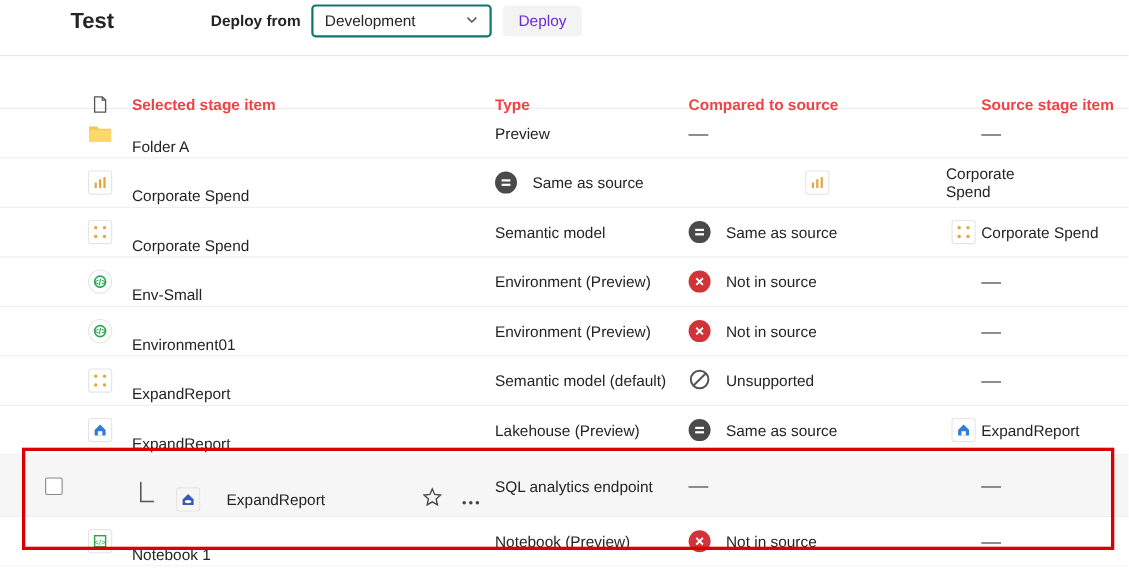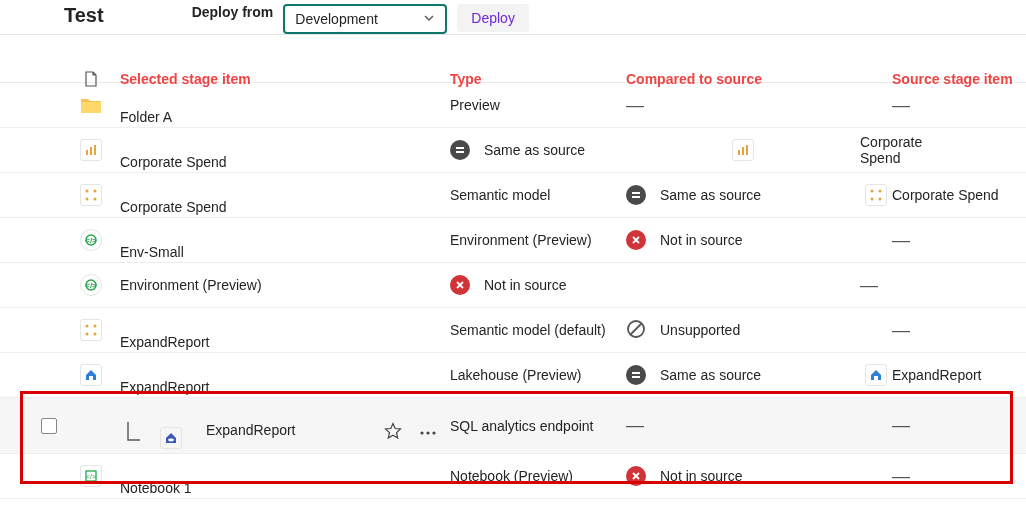--- a/index.html
+++ b/index.html
@@ -1,19 +1,19 @@
 <!DOCTYPE html>
 <html><head>
 <meta charset="utf-8">
 <style>
   * { box-sizing: border-box; }
   html, body { margin: 0; padding: 0; font-family: "Segoe UI", sans-serif; font-size: 14px; color: #242424; background: #fff; }
   .page { width: 1026px; }
   .toolbar {
-    display: flex; align-items: flex-start; padding: 0 0 0 64px; margin-top: 4px;
+    display: flex; align-items: center; padding: 0 0 16px 64px; margin-top: 4px;
     border-bottom: 1px solid #e5e5e5;
   }
   .stage-title { font-size: 20px; font-weight: 600; margin-right: 88px; }
   .deploy-from-label { font-size: 14px; font-weight: 600; margin-right: 10px; }
   .select {
     display: flex; align-items: center; justify-content: space-between;
     border: 2px solid #0f766e; border-radius: 4px; padding: 4px 10px; min-width: 164px; height: 30px;
     margin-right: 10px; background: #fff; cursor: pointer;
   }
   .select .chevron { margin-left: 10px; }
@@ -29,21 +29,21 @@
     border-bottom: 1px solid #eee;
     min-height: 45px;
   }
   .thead { font-weight: 600; font-size: 14px; color: #ef4444; height: 48px; border-bottom: 1px solid #eaeaea; padding-top:36px; padding-bottom:8px;}
   .thead .header-icon { display:flex; justify-content:center; }
   .row { font-size: 14px; }
   .icon-cell { display: flex; justify-content: center; align-items: center; }
   .icon-box {
     width: 22px; height: 22px; border:1px solid #e5e5e5; border-radius:3px; display:flex; align-items:center; justify-content:center;
   }
-  .name-cell { display: flex; gap: 10px; margin-top: 24px; }
+  .name-cell { display: flex; align-items: center; gap: 10px; margin-top: 24px; }
   .compare-cell { display: flex; align-items: center; gap: 14px; }
   .badge-circle { width: 20px; height: 20px; border-radius: 50%; display: flex; align-items: center; justify-content: center; }
   .badge-same { background: #4a4a4a; }
   .badge-not { background: #d13438; }
   .badge-same svg, .badge-not svg { width: 12px; height: 12px; }
   .badge-unsup svg { width:20px; height:20px;}
   .source-icon-cell { display:flex; align-items:center; justify-content:center; }
   .source-name-cell { font-size:14px; }
   .hl-box {
     position: absolute;
@@ -211,20 +211,23 @@
           <div class="row">
             <div></div>
             <div class="icon-cell">
               <div class="icon-box" style="border-radius:50%;">
                 <svg width="14" height="14" viewBox="0 0 14 14">
                   <circle cx="7" cy="7" r="5" fill="none" stroke="#2aa64f" stroke-width="1.5"></circle>
                   <text x="7" y="10" text-anchor="middle" font-size="8" fill="#2aa64f" font-weight="700">&lt;/&gt;</text>
                 </svg>
               </div>
             </div>
+            <div class="name-cell">
+              <span>Environment01</span>
+            </div>
             <div>Environment (Preview)</div>
             <div class="compare-cell">
               <div class="badge-circle badge-not">
                 <svg viewBox="0 0 12 12">
                   <path d="M3 3 L9 9 M9 3 L3 9" stroke="#fff" stroke-width="1.8"></path>
                 </svg>
               </div>
               <span>Not in source</span>
             </div>
             <div></div>

